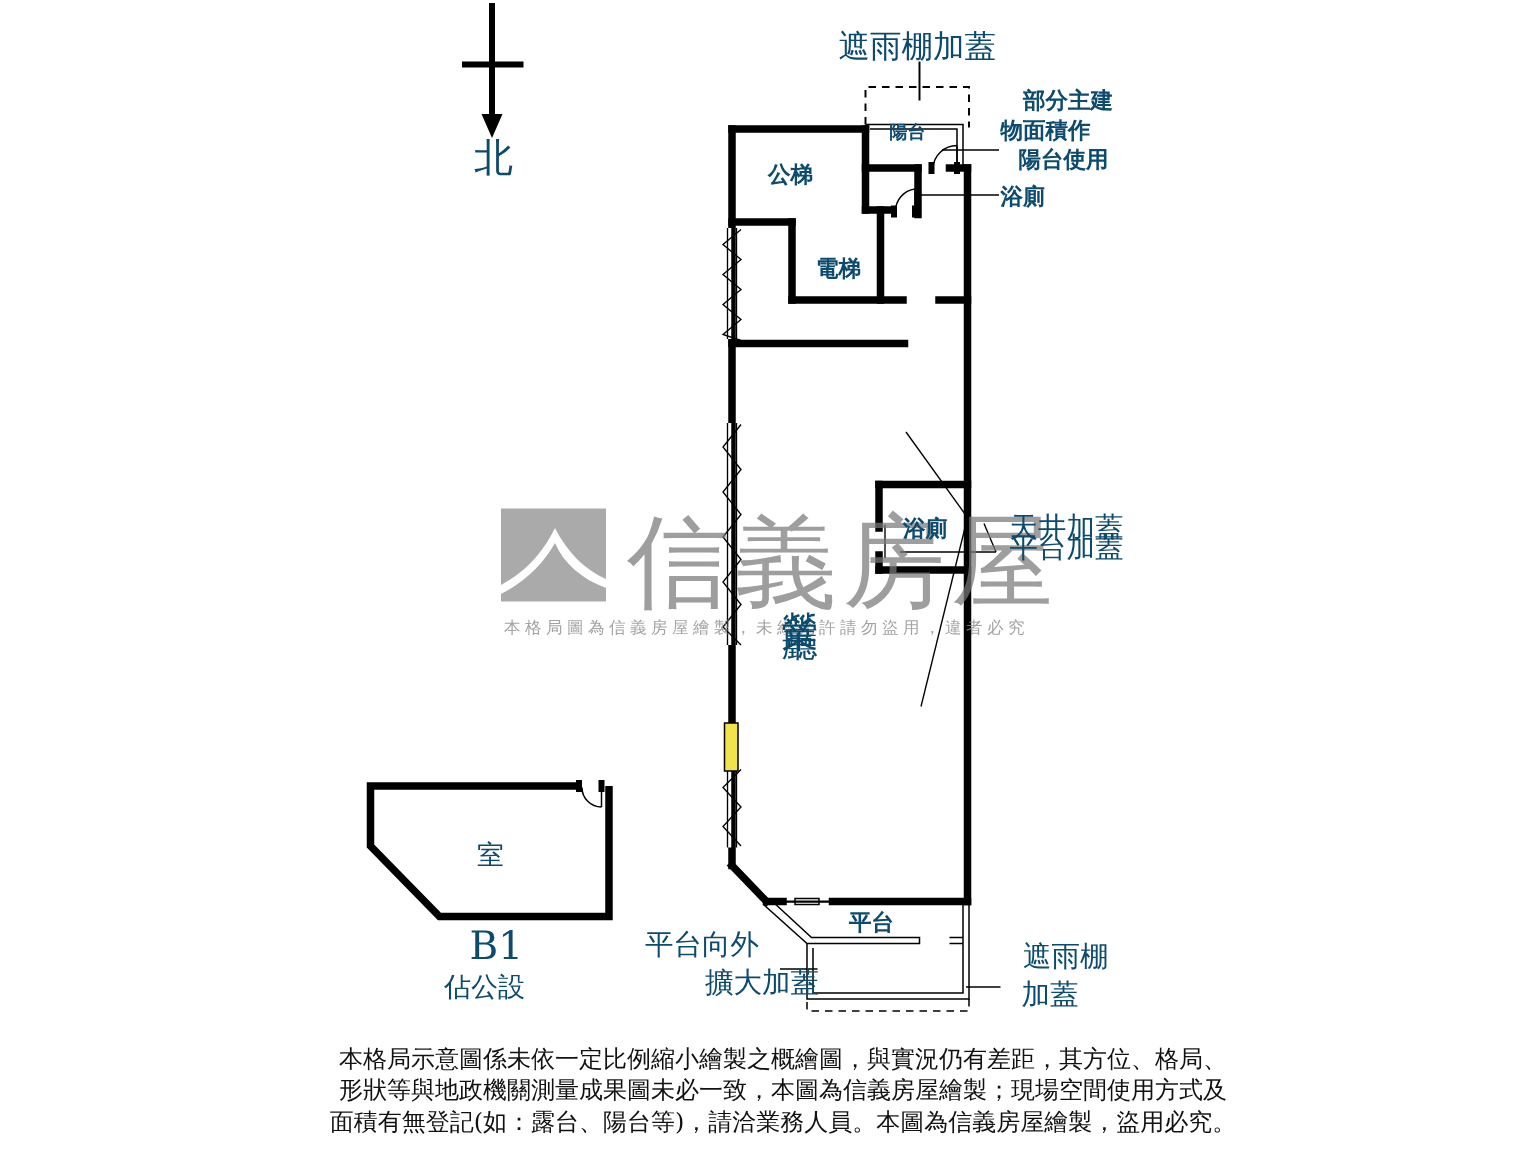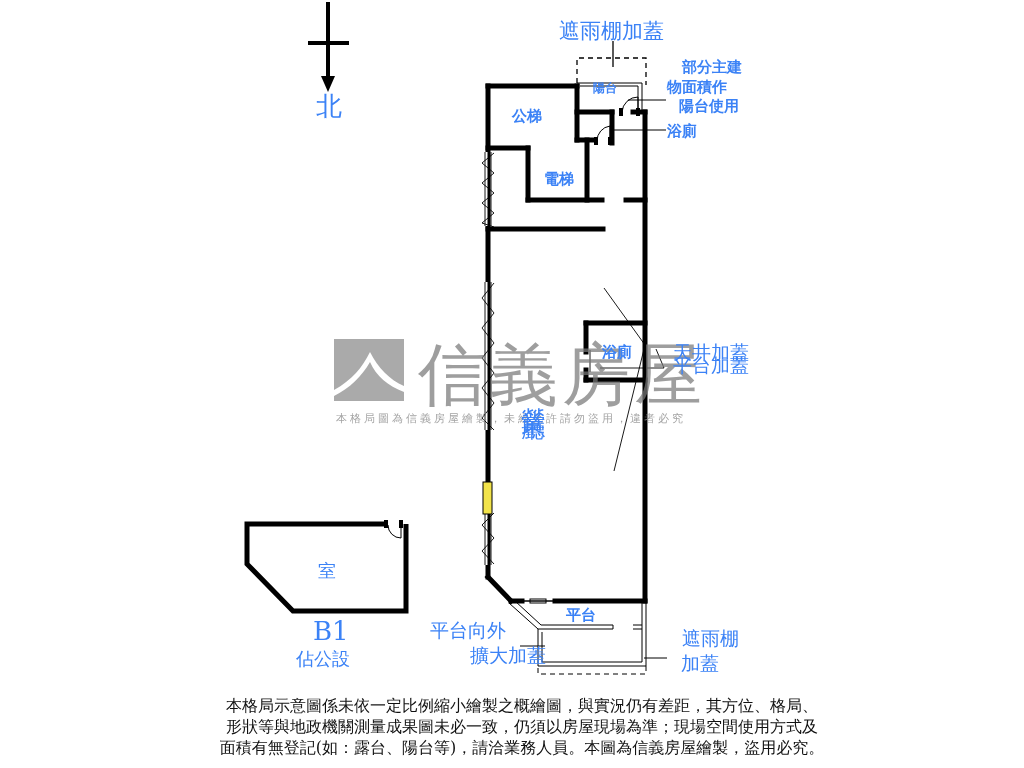--- a/index.html
+++ b/index.html
@@ -1,19 +1,19 @@
 <!DOCTYPE html>
 <html><head>
 <meta charset="utf-8">
 <style>
   html, body { margin: 0; padding: 0; background: #ffffff; }
   body { width: 1024px; height: 768px; position: relative; overflow: hidden;
          font-family: "DejaVu Serif", "Liberation Serif", serif; color: #111; }
   #plan { position: absolute; left: 0; top: 0; width: 1024px; height: 768px; }
-  .lbl { position: absolute; white-space: nowrap; color: #3b82f6; line-height: 1.05; }
+  .lbl { position: absolute; white-space: nowrap; color: #0c4a6e; line-height: 1.05; }
   .serif { font-family: "DejaVu Serif", "Liberation Serif", serif; }
   .sans { font-family: "DejaVu Sans", "Liberation Sans", sans-serif; }
   .bold { font-weight: bold; }
   .vert { writing-mode: vertical-rl; letter-spacing: 4px; }
   .wm-big { position: absolute; left: 418px; top: 330px; font-family: "DejaVu Sans", "Liberation Sans", sans-serif;
             font-size: 68px; color: rgba(120,120,120,0.72); letter-spacing: 4px; white-space: nowrap; }
   .wm-small { position: absolute; left: 336px; top: 411px; font-family: "DejaVu Sans", "Liberation Sans", sans-serif;
               font-size: 11px; color: rgba(140,140,140,0.8); letter-spacing: 3px; white-space: nowrap; }
   .disclaimer { position: absolute; left: 172px; top: 695px; width: 700px; font-size: 16px; line-height: 21px; text-align: center; }
   .disclaimer div { white-space: nowrap; }
@@ -167,15 +167,15 @@
 <div class="lbl serif" style="left:430px; top:646px; font-size:19px;margin-left:40px;">擴大加蓋</div>
 <div class="lbl serif" style="left:670px; top:629px; font-size:19px;margin-left:12px;">遮雨棚</div>
 <div class="lbl serif" style="left:681px; top:654px; font-size:19px;">加蓋</div>
 
 <div class="lbl sans" style="left:318px; top:562px; font-size:18px;">室</div>
 <div class="lbl serif" style="left:313px; top:618px; font-size:26px;">B1</div>
 <div class="lbl sans" style="left:296px; top:650px; font-size:18px;">佔公設</div>
 
 <div class="disclaimer">
   <div>本格局示意圖係未依一定比例縮小繪製之概繪圖，與實況仍有差距，其方位、格局、</div>
-  <div>形狀等與地政機關測量成果圖未必一致，仍須以房屋現場為準；現場空間使用方式及</div>
+  <div>形狀等與地政機關測量成果圖未必一致，本圖為信義房屋繪製；現場空間使用方式及</div>
   <div>面積有無登記(如：露台、陽台等)，請洽業務人員。本圖為信義房屋繪製，盜用必究。</div>
 </div>
 
 </body></html>

